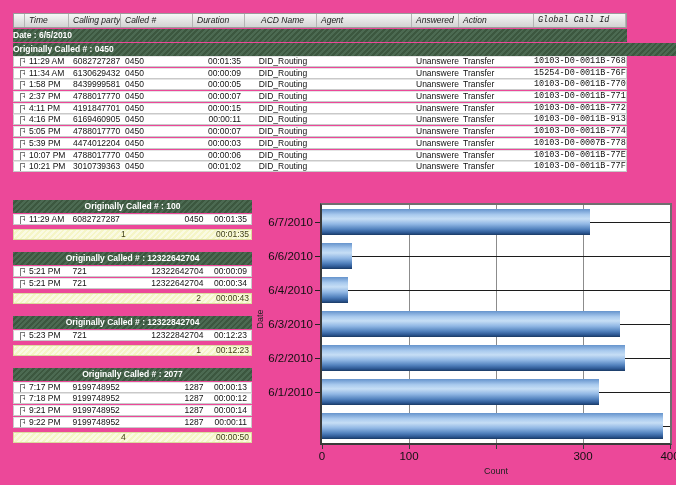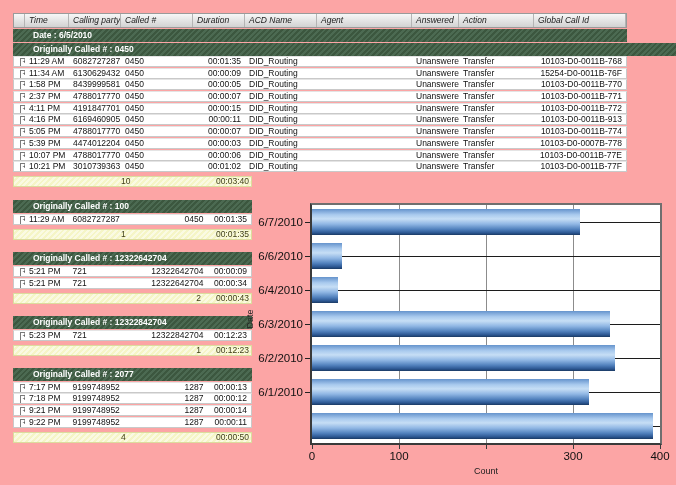--- a/index.html
+++ b/index.html
@@ -1,34 +1,34 @@
 <!DOCTYPE html>
 <html><head>
 <meta charset="utf-8">
 <style>
   html,body{margin:0;padding:0;background:#fff;}
   body{width:676px;height:485px;font-family:"Liberation Sans","DejaVu Sans",sans-serif;overflow:hidden;}
-  .report{position:relative;width:676px;height:485px;background:#fca5a5;}
+  .report{position:relative;width:676px;height:485px;background:#ec4899;}
 
   
   .thead{position:absolute;left:13px;top:13px;width:614px;height:15px;display:flex;
          background:linear-gradient(#f7f7f7,#d2d2d2);border:1px solid #9a9a9a;box-sizing:border-box;}
   .hcell{font-size:8.5px;font-style:italic;color:#1a1a1a;line-height:13px;padding-left:4px;
          border-right:1px solid #b4b4b4;box-sizing:border-box;white-space:nowrap;overflow:hidden;}
 
   
   .cw-exp{width:11px;} .cw-time{width:44px;} .cw-cp{width:52px;} .cw-cd{width:72px;}
-  .cw-du{width:52px;} .cw-acd{width:72px;} .cw-ag{width:95px;} .cw-an{width:47px;}
-  .cw-ac{width:75px;} .cw-gid{width:92px;}
+  .cw-du{width:52px;} .cw-acd{width:72px;text-align:center;} .cw-ag{width:95px;} .cw-an{width:47px;}
+  .cw-ac{width:75px;} .cw-gid{width:92px;font-family:Liberation Mono, monospace;}
   
   .cn-exp{width:11px;} .cn-time{width:44px;} .cn-cp{width:70px;} .cn-cd{width:70px;text-align:right;padding-right:4px;} .cn-du{width:44px;}
 
   
   .band{height:13px;box-sizing:border-box;color:#fff;font-size:8.5px;font-weight:bold;line-height:13px;
-        padding-left:20px;white-space:nowrap;overflow:hidden;margin-bottom:1px;
+        padding-left:0;white-space:nowrap;overflow:hidden;margin-bottom:1px;
         background:#44604a;
         background-image:repeating-linear-gradient(135deg,#4c6a52 0 2px,#3c573f 2px 4px);}
   .band-date{position:absolute;left:13px;top:29px;width:614px;}
   .band-main{position:absolute;left:13px;top:43px;width:666px;}
 
   
   .rows{position:absolute;left:13px;top:56px;width:614px;}
   .trow{display:flex;height:11px;box-sizing:border-box;background:#fff;border:1px solid #c9c9c9;
         border-top-color:#e4e4e4;margin-bottom:0.7px;}
   .cell{font-size:8.5px;color:#111;line-height:9px;padding-left:4px;box-sizing:border-box;
@@ -44,25 +44,25 @@
   .sum-sp{width:55px;}
   .sum-count{width:140px;font-size:8.5px;color:#3f3f18;line-height:9px;box-sizing:border-box;}
   .sum-count.cl{text-align:left;padding-left:52px;}
   .sum-count.cr{text-align:right;padding-right:8px;}
   .sum-du{width:42px;font-size:8.5px;color:#3f3f18;line-height:9px;text-align:right;padding-right:2px;box-sizing:border-box;}
   .main-summary{position:absolute;left:13px;top:172px;}
 
   
   .left-sections{position:absolute;left:13px;top:200px;width:239px;}
   .nsec{margin-bottom:12px;}
-  .nsec .band{width:239px;box-sizing:border-box;}
+  .nsec .band{width:239px;box-sizing:border-box;text-align:center;}
   .nsec .trow{width:239px;}
 
   
-  .chart{position:absolute;left:242px;top:196px;width:424px;height:289px;}
+  .chart{position:absolute;left:252px;top:196px;width:424px;height:289px;}
   .plot{position:absolute;left:68px;top:7px;width:348px;height:238px;background:#fff;
         border:2px solid #6f6f6f;border-left-color:#3a3a3a;border-bottom-color:#3a3a3a;}
   .vgrid{position:absolute;top:0;bottom:0;width:1px;background:#8c8c8c;}
   .brow{position:absolute;left:0;width:100%;height:34px;}
   .catline{position:absolute;top:17px;left:0;right:0;height:1px;background:#1c1c1c;}
   .bar{position:absolute;top:4px;left:0;height:26px;
        background:linear-gradient(180deg,#6593cc 0%,#a9caee 22%,#c6def5 38%,#90b7e4 58%,#5181bd 78%,#2b5691 92%,#1a3a63 100%);}
   .ycats{position:absolute;left:0;top:9px;width:68px;}
   .ycat{height:34px;display:flex;align-items:center;justify-content:flex-end;}
   .ycat-label{font-size:11.5px;color:#111;}
@@ -231,25 +231,20 @@
         <div class="cell cw-cd">0450</div>
         <div class="cell cw-du r">00:01:02</div>
         <div class="cell cw-acd">DID_Routing</div>
         <div class="cell cw-ag"></div>
         <div class="cell cw-an">Unanswered</div>
         <div class="cell cw-ac">Transfer</div>
         <div class="cell cw-gid r">10103-D0-0011B-77F</div>
       </div>
     </div>
 
-  <div class="sumrow main-summary">
-    <div class="sum-sp"></div>
-    <div class="sum-count cl">10</div>
-    <div class="sum-du">00:03:40</div>
-  </div>
 
   <div class="left-sections">
       <div class="nsec">
         <div class="band">Originally Called # : 100</div>
         <div class="trow">
           <div class="cell cn-exp">
             <div class="expand-box">+</div>
           </div>
           <div class="cell cn-time">11:29 AM</div>
           <div class="cell cn-cp">6082727287</div>

